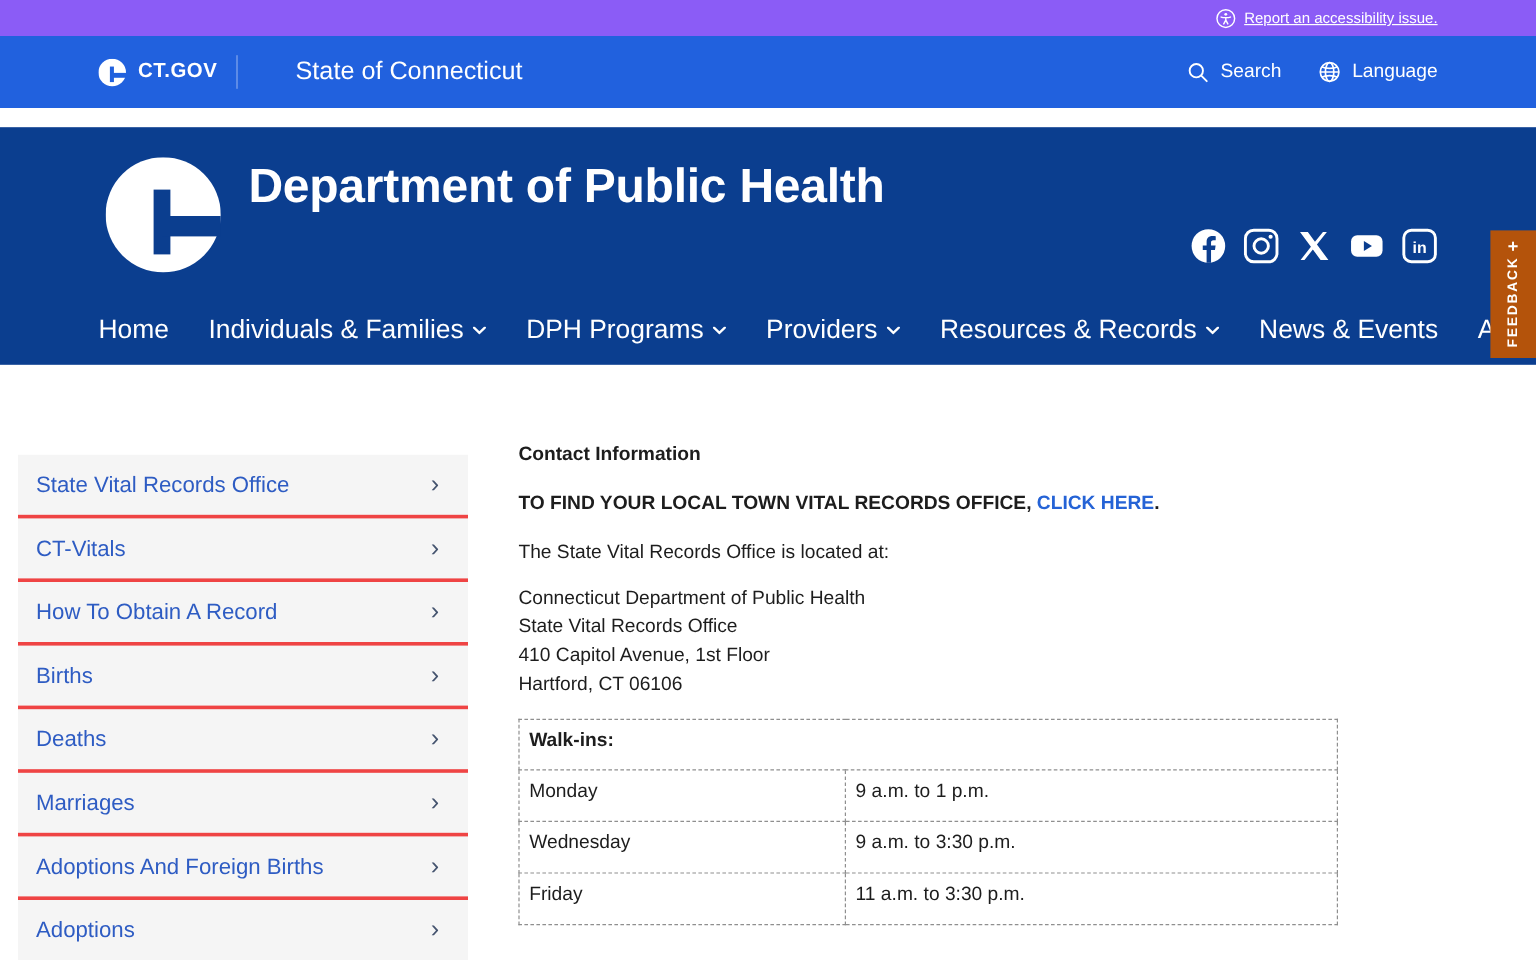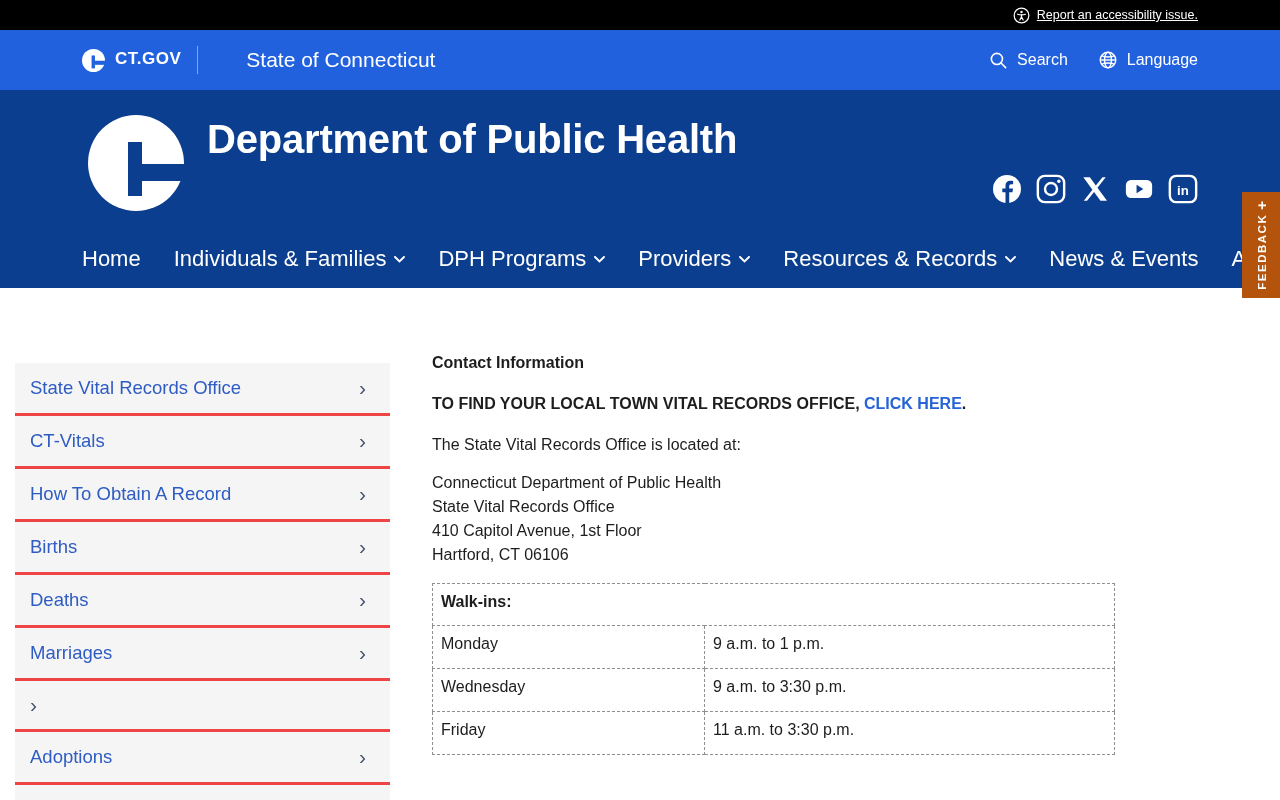--- a/index.html
+++ b/index.html
@@ -1,38 +1,38 @@
 <!DOCTYPE html>
 <html style="--primary: #2161de; --dark: #0b3e8f; --feedback: #b4530b; --link: #2563d6; --sidelink: #2e5cc3;"><head>
 <meta charset="utf-8">
 <style>
   * { margin:0; padding:0; box-sizing:border-box; }
   html,body { width:1280px; height:800px; overflow:hidden; background:#fff;
     font-family:"Liberation Sans", sans-serif; color:#1d1d1d; }
 
   
-  .topbar { height:30px; background:#000000; display:flex; align-items:center;
+  .topbar { height:30px; background:#8b5cf6; display:flex; align-items:center;
     justify-content:flex-end; padding-right:82px; }
   .topbar a { color:#fff; font-size:12.5px; text-decoration:underline; display:flex;
     align-items:center; gap:7px; cursor:pointer; }
   .topbar svg { flex:0 0 auto; }
 
   
   .utilbar { height:60px; background:var(--primary,#2161de); display:flex;
     align-items:center; padding:0 82px; color:#fff; }
   .brand { display:flex; align-items:flex-start; gap:10px; cursor:pointer; }
   .brand-name { font-size:17px; font-weight:700; letter-spacing:.5px; }
   .brand-sep { width:1px; height:28px; background:rgba(255,255,255,.45); margin:0 16px; }
   .site-name { font-size:21px; font-weight:400;margin-left:32px; }
   .util-actions { margin-left:auto; display:flex; align-items:center; gap:30px; }
   .util-link { display:flex; align-items:center; gap:9px; font-size:16px; cursor:pointer; }
 
   
   .mainhead { height:198px; background:var(--dark,#0b3e8f); color:#fff;
-    padding:0 82px; display:flex; flex-direction:column; }
+    padding:0 82px; display:flex; flex-direction:column;margin-top:16px; }
   .head-top { display:flex; margin-top:25px; }
   .dept-logo { width:96px; height:96px; flex:0 0 auto; margin-left:6px; }
   .dept-title { font-size:40px; line-height:58px; font-weight:600; letter-spacing:-.2px;
     margin-left:23px; margin-top:-5px; max-width:560px; cursor:pointer; }
   .socials { margin-left:auto; margin-top:52px; display:flex; align-items:center; gap:14px; }
   .soc { width:30px; height:30px; display:flex; align-items:center; justify-content:center; cursor:pointer; }
 
   .mainnav { margin-top:auto; margin-bottom:16px; display:flex; align-items:center; gap:33px; }
   .nav-item { color:#fff; font-size:22px; font-weight:500; display:flex; align-items:center;
     gap:8px; cursor:pointer; white-space:nowrap; }
@@ -224,20 +224,21 @@
       </a>
     <a class="side-item">
       <span class="side-label">Deaths</span>
         <span class="side-chev">›</span>
       </a>
     <a class="side-item">
       <span class="side-label">Marriages</span>
         <span class="side-chev">›</span>
       </a>
     <a class="side-item">
+      <span class="side-label">Adoptions And Foreign Births</span>
         <span class="side-chev">›</span>
       </a>
     <a class="side-item">
       <span class="side-label">Adoptions</span>
         <span class="side-chev">›</span>
       </a>
     <a class="side-item">
       <span class="side-label">Gender Change</span>
         <span class="side-chev">›</span>
       </a>

